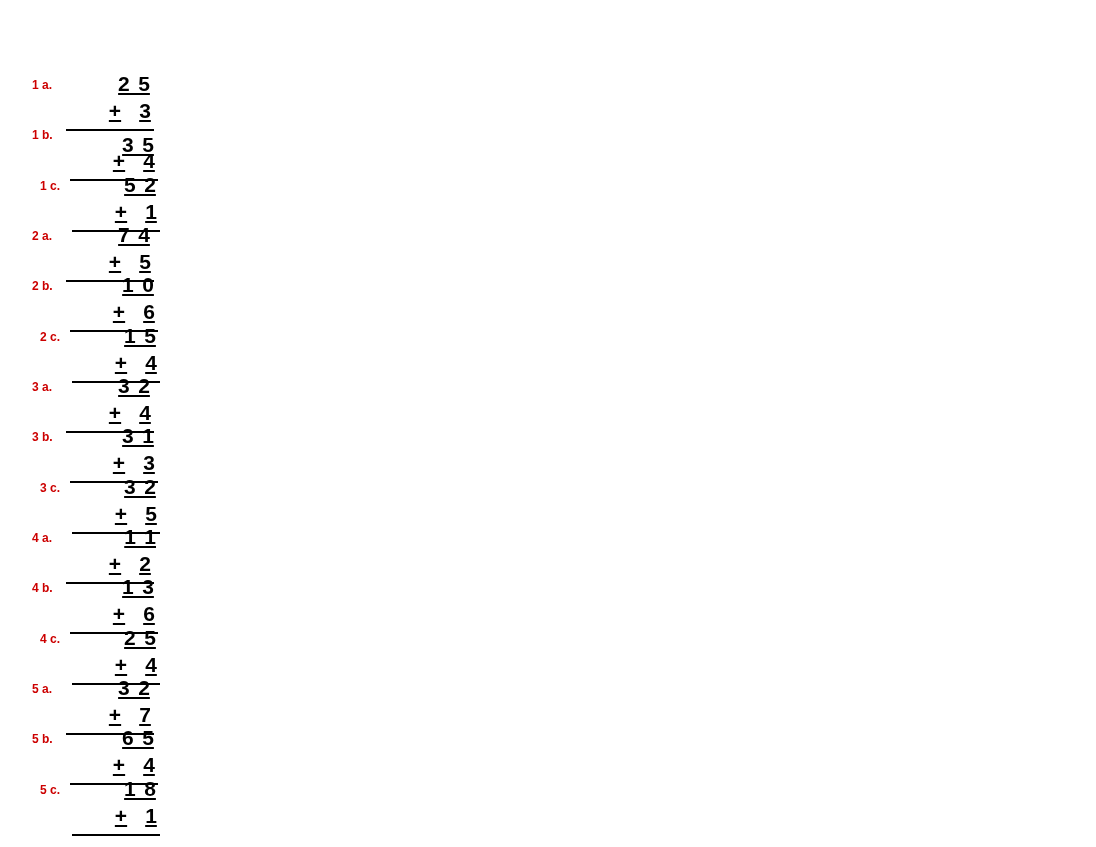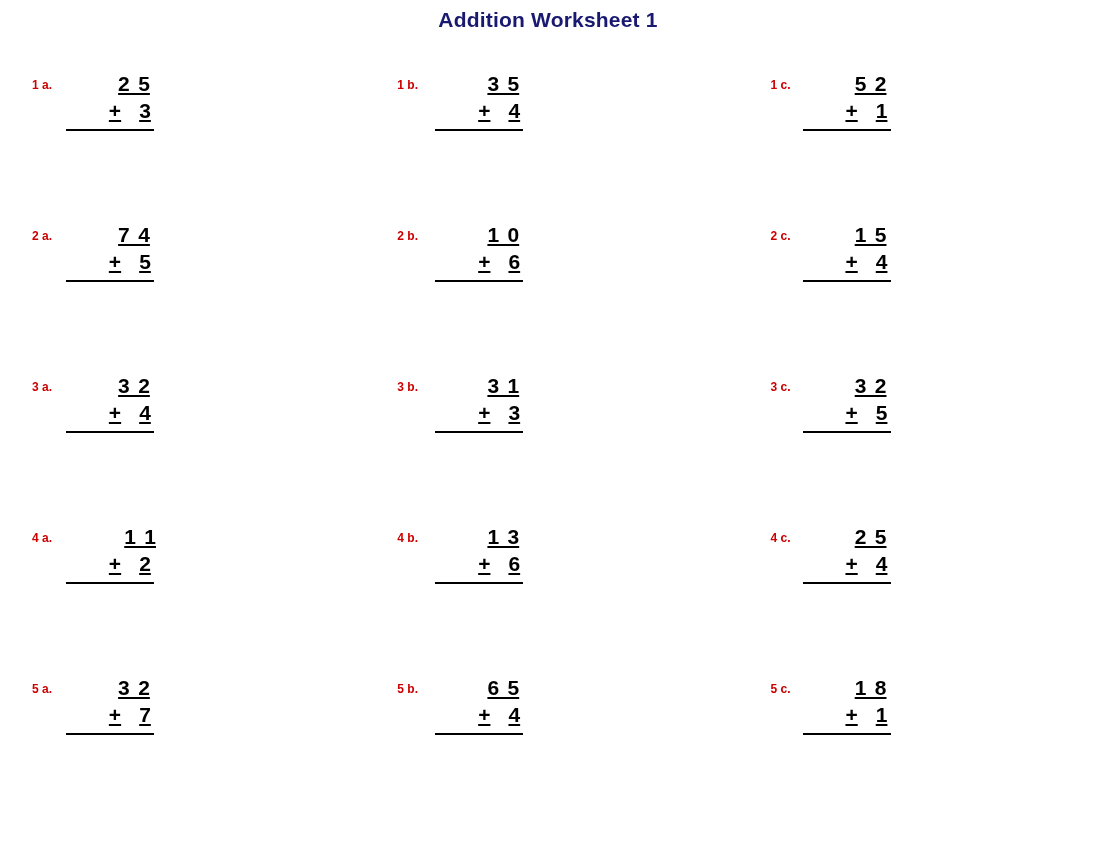--- a/index.html
+++ b/index.html
@@ -31,20 +31,21 @@
   .grid {
     position: absolute;
     top: 62px;
     left: 0;
     width: 1096px;
   }
   .row {
     display: flex;
     width: 1096px;
     height: 151px;
+    flex-direction: column;
   }
   .cell {
     position: relative;
     width: 365.3px;
     height: 151px;
     box-sizing: border-box;
   }
   .label {
     position: absolute;
     top: 16px;
@@ -97,21 +98,20 @@
   .cell.col-b .label { left: 32px; }
   .cell.col-b .problem { left: 70px; }
   .cell.col-c .label { left: 40px; }
   .cell.col-c .problem { left: 72px; }
 </style>
 </head>
 <body>
 
 <div class="page">
 
-  <h1 class="worksheet-title">Addition Worksheet 1</h1>
 
   <div class="grid">
 
     <div class="row">
       <div class="cell col-a">
         <div class="label">1 a.</div>
         <div class="problem">
           <div class="prow">
             <span class="spacer"></span>
             <span class="digit" style="width: 44px;">2  5</span>
@@ -121,21 +121,21 @@
             <span class="digit">3</span>
           </div>
           <div class="rule"></div>
         </div>
       </div>
       <div class="cell col-b">
         <div class="label">1 b.</div>
         <div class="problem">
           <div class="prow">
             <span class="spacer"></span>
-            <span class="digit" style="width: 44px;">3  5</span>
+            <span class="digit" style="width: 44px; margin-top: 11px;">3  5</span>
           </div>
           <div class="prow">
             <span class="plus">+</span>
             <span class="digit">4</span>
           </div>
           <div class="rule"></div>
         </div>
       </div>
       <div class="cell col-c">
         <div class="label">1 c.</div>

